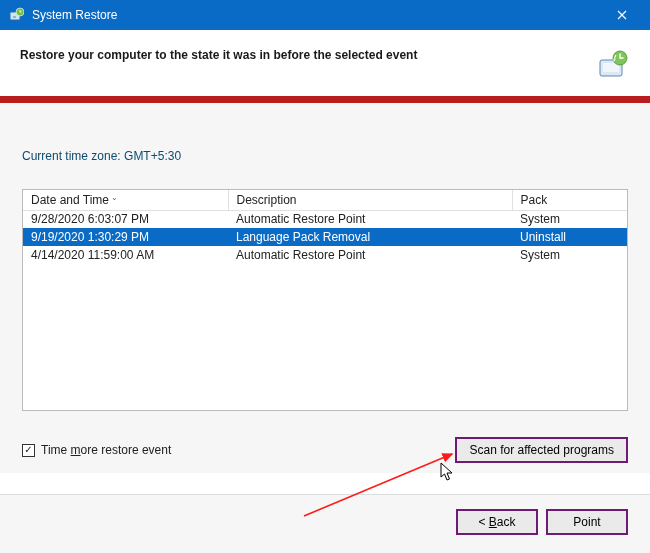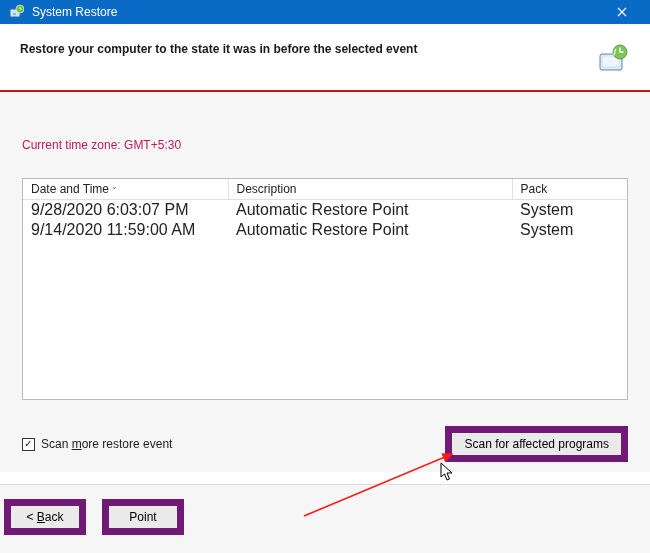--- a/index.html
+++ b/index.html
@@ -8,21 +8,21 @@
       font-size: 12px;
       background: #fff;
       width: 650px;
       height: 553px;
       overflow: hidden;
       position: relative;
     }
     .titlebar {
       background: #0a6bc6;
       color: #fff;
-      height: 24px;
+      height: 30px;
       display: flex;
       align-items: center;
       padding: 0 8px;
     }
     .titlebar .close {
       margin-left: auto;
       width: 40px;
       height: 30px;
       display: flex;
       align-items: center;
@@ -34,40 +34,40 @@
       margin-right: 8px;
       display: inline-flex;
       align-items: center;
       justify-content: center;
     }
     .titlebar-title { font-size: 12px; }
     .header {
       padding: 18px 20px 14px 20px;
       display: flex;
       align-items: flex-start;
-      border-bottom: 2px solid #b91c1c;
+      border-bottom: 7px solid #b91c1c;
       background: #fff;
     }
     .header-text {
       font-size: 12px;
       font-weight: bold;
       color: #1a1a1a;
       flex: 1;
     }
     .header-icon {
       width: 34px; height: 34px;
       margin-left: 10px;
     }
     .content {
       padding: 46px 22px 10px 22px;
       background: #f6f6f6;
     }
     .tz-label {
       font-size: 12px;
-      color: #be185d;
+      color: #0c4a6e;
       margin-bottom: 20px;
     }
     .table-wrap {
       border: 1px solid #bbb;
       background: #fff;
       height: 222px;
       overflow: hidden;
       margin-top: 26px;
     }
     table {
@@ -90,21 +90,21 @@
     thead th:last-child { border-right: none; }
     .sort-ind {
       font-size: 8px;
       position: relative;
       top: -4px;
       margin-left: 2px;
       color: #666;
     }
     tbody td {
       padding: 1px 8px;
-      font-size: 16px;
+      font-size: 12px;
       color: #222;
       white-space: nowrap;
       overflow: hidden;
       text-overflow: ellipsis;
       height: 18px;
     }
     tbody tr.selected td {
       background: #0a6bc6;
       color: #fff;
     }
@@ -126,38 +126,38 @@
       border: 1px solid #333;
       display: inline-flex;
       align-items: center;
       justify-content: center;
       font-size: 10px;
       line-height: 1;
       background: #fff;
     }
     .btn {
       background: #eaeaea;
-      border: 7px solid #701a75;
+      border: 2px solid #701a75;
       padding: 4px 12px;
       font-size: 12px;
       font-family: inherit;
       cursor: pointer;
       min-height: 23px;
     }
     .btn.default { border: 2px solid #0a6bc6; padding: 3px 11px; }
     .scan-btn { margin-left: auto; }
     .footer {
       position: absolute;
       bottom: 0;
       left: 0; right: 0;
       border-top: 1px solid #ddd;
       padding: 14px 22px 18px 4px;
       display: flex;
-      gap: 16px;
-      justify-content: flex-start;
+      gap: 8px;
+      justify-content: flex-end;
       background: #f6f6f6;
     }
     .footer .btn { min-width: 82px; }
     .under { text-decoration: underline; }
     .arrow-annot {
       position: absolute;
       pointer-events: none;
       z-index: 10;
     }
     .cursor-annot {
@@ -216,33 +216,38 @@
           <th>Description</th>
           <th>Pack</th>
         </tr>
       </thead>
       <tbody id="tbody">
           <tr>
             <td>9/28/2020 6:03:07 PM</td>
             <td>Automatic Restore Point</td>
             <td>System</td>
           </tr>
+          <tr class="selected">
+            <td>9/19/2020 1:30:29 PM</td>
+            <td>Language Pack Removal</td>
+            <td>Uninstall</td>
+          </tr>
           <tr>
-            <td>9/14/2020 11:59:00 AM</td>
+            <td>4/14/2020 11:59:00 AM</td>
             <td>Automatic Restore Point</td>
             <td>System</td>
           </tr>
         </tbody>
     </table>
   </div>
 
   <div class="below-table">
     <label class="checkbox-wrap">
       <span class="checkbox">✓</span>
-      <span><span>Scan </span><span class="under">m</span><span>ore restore event</span></span>
+      <span><span>Time </span><span class="under">m</span><span>ore restore event</span></span>
     </label>
     <button class="btn scan-btn">Scan for affected programs</button>
   </div>
 </div>
 
 <div class="footer">
   <button class="btn"><span>&lt; </span><span class="under">B</span><span>ack</span></button>
   <button class="btn">Point</button>
 </div>
 

